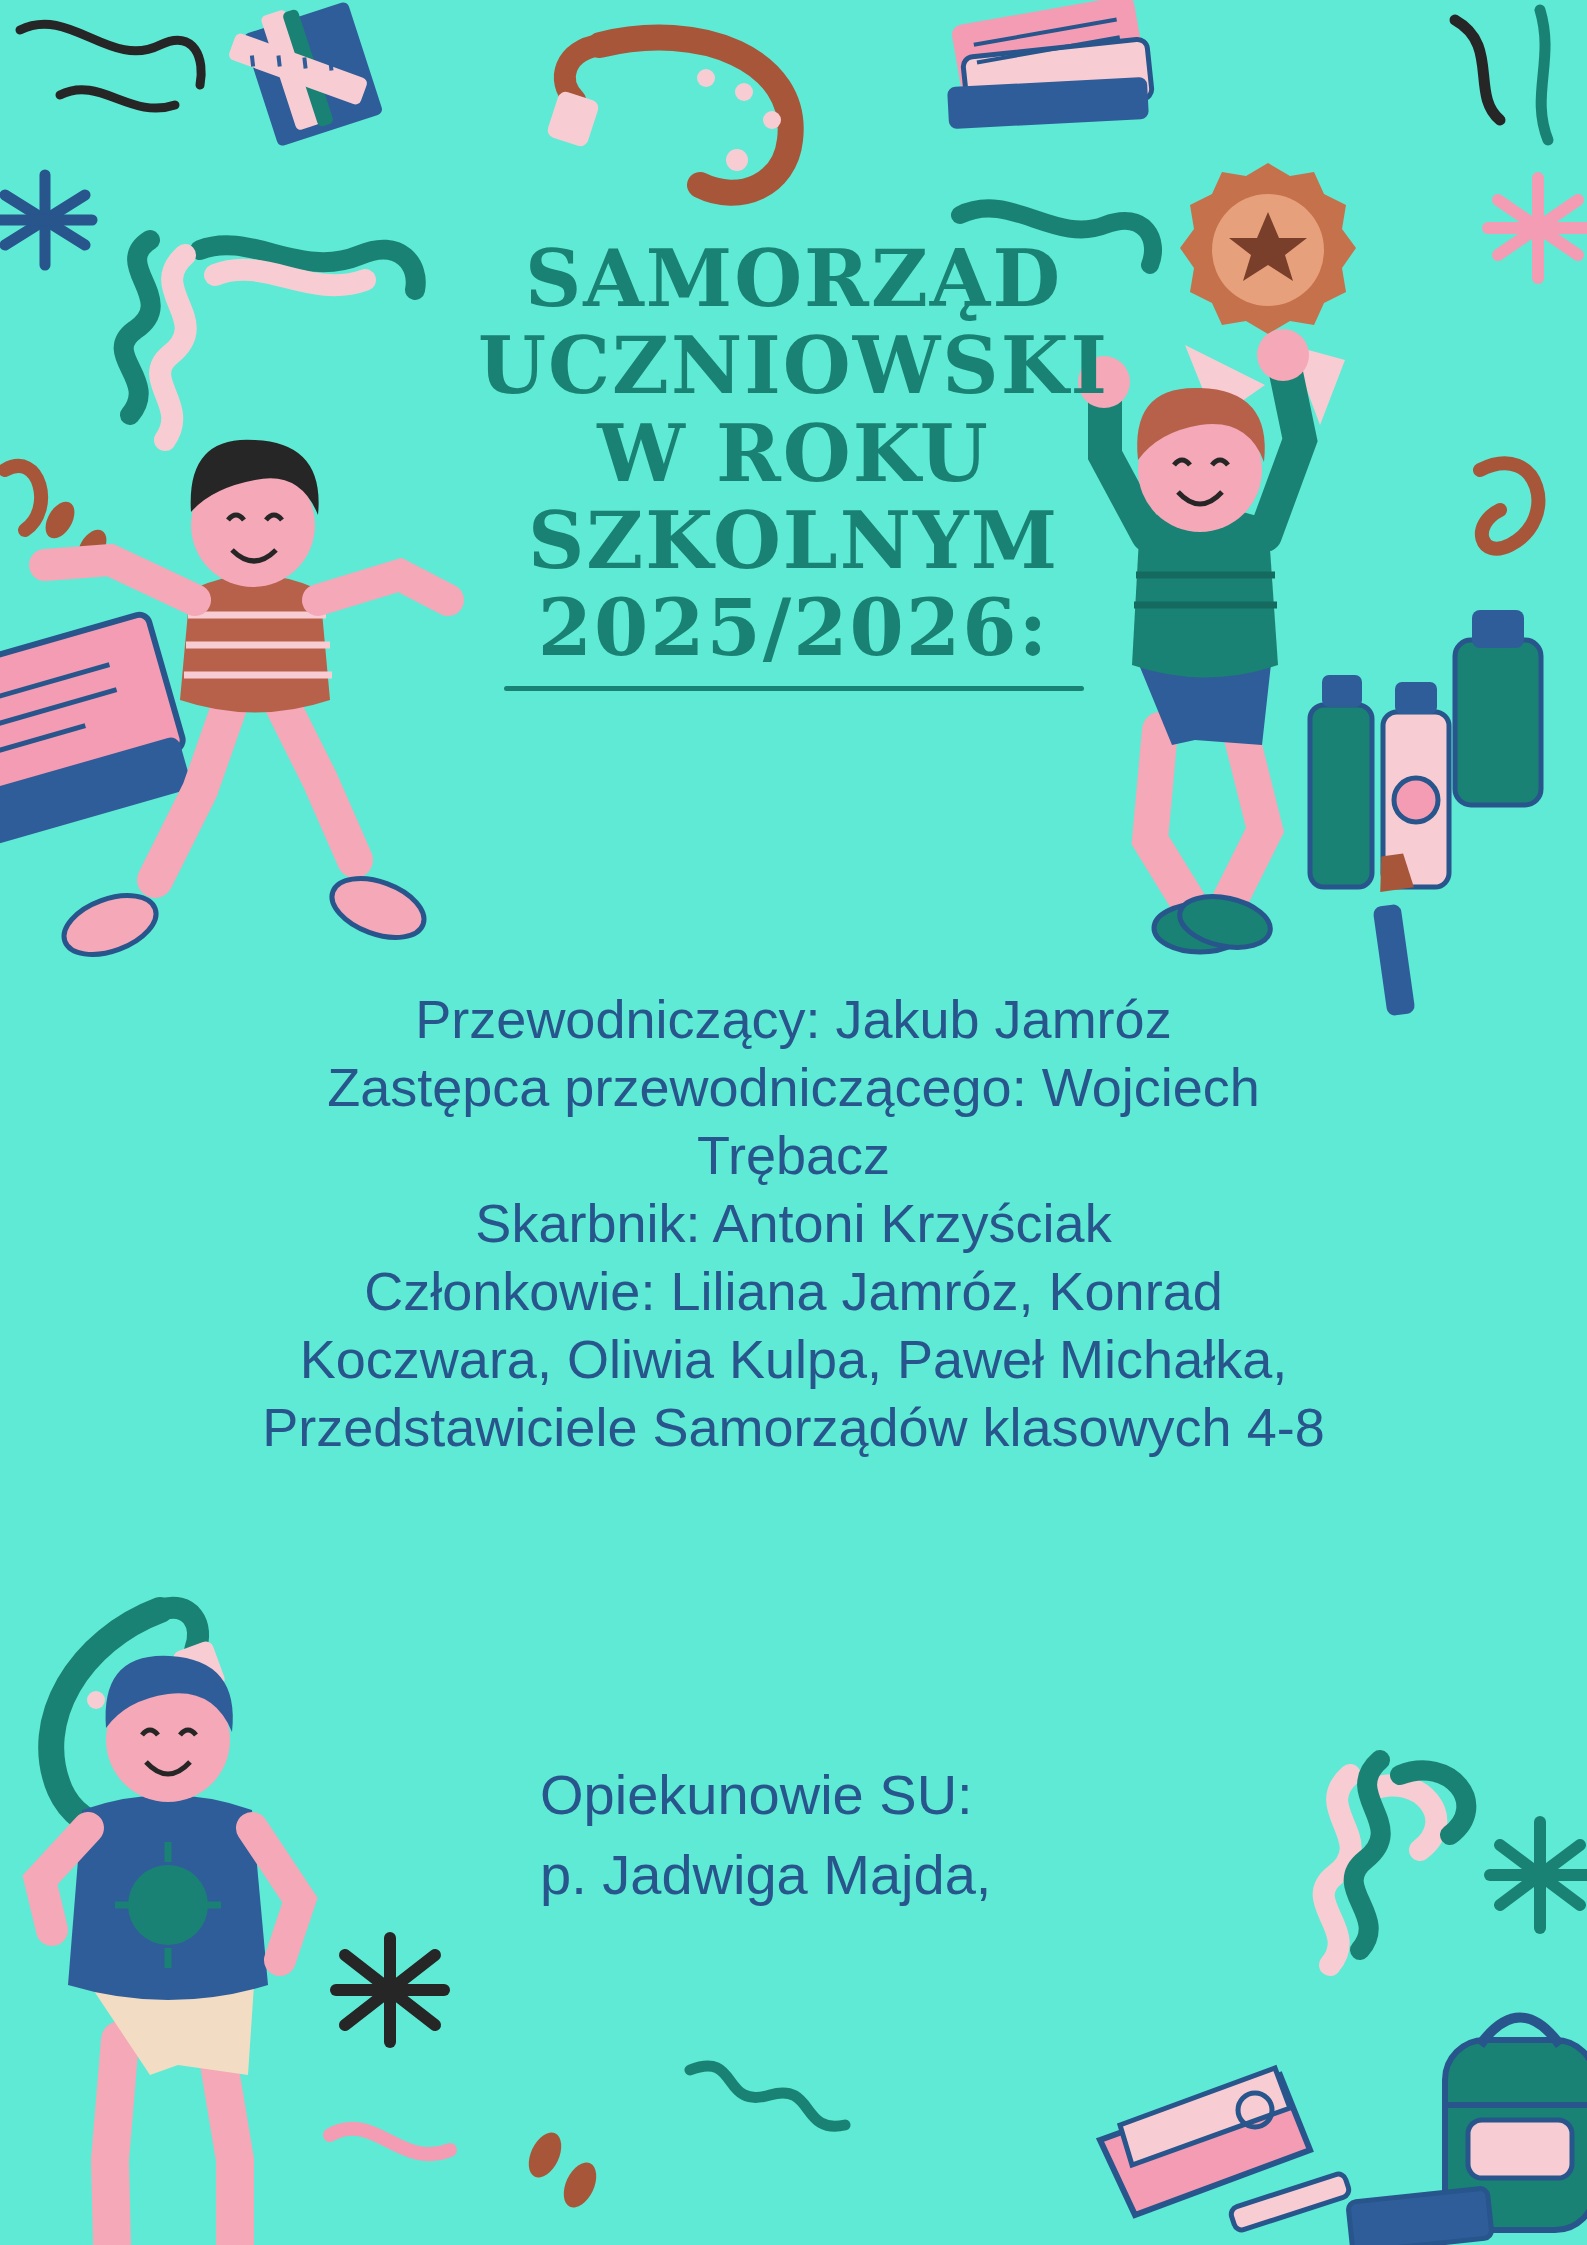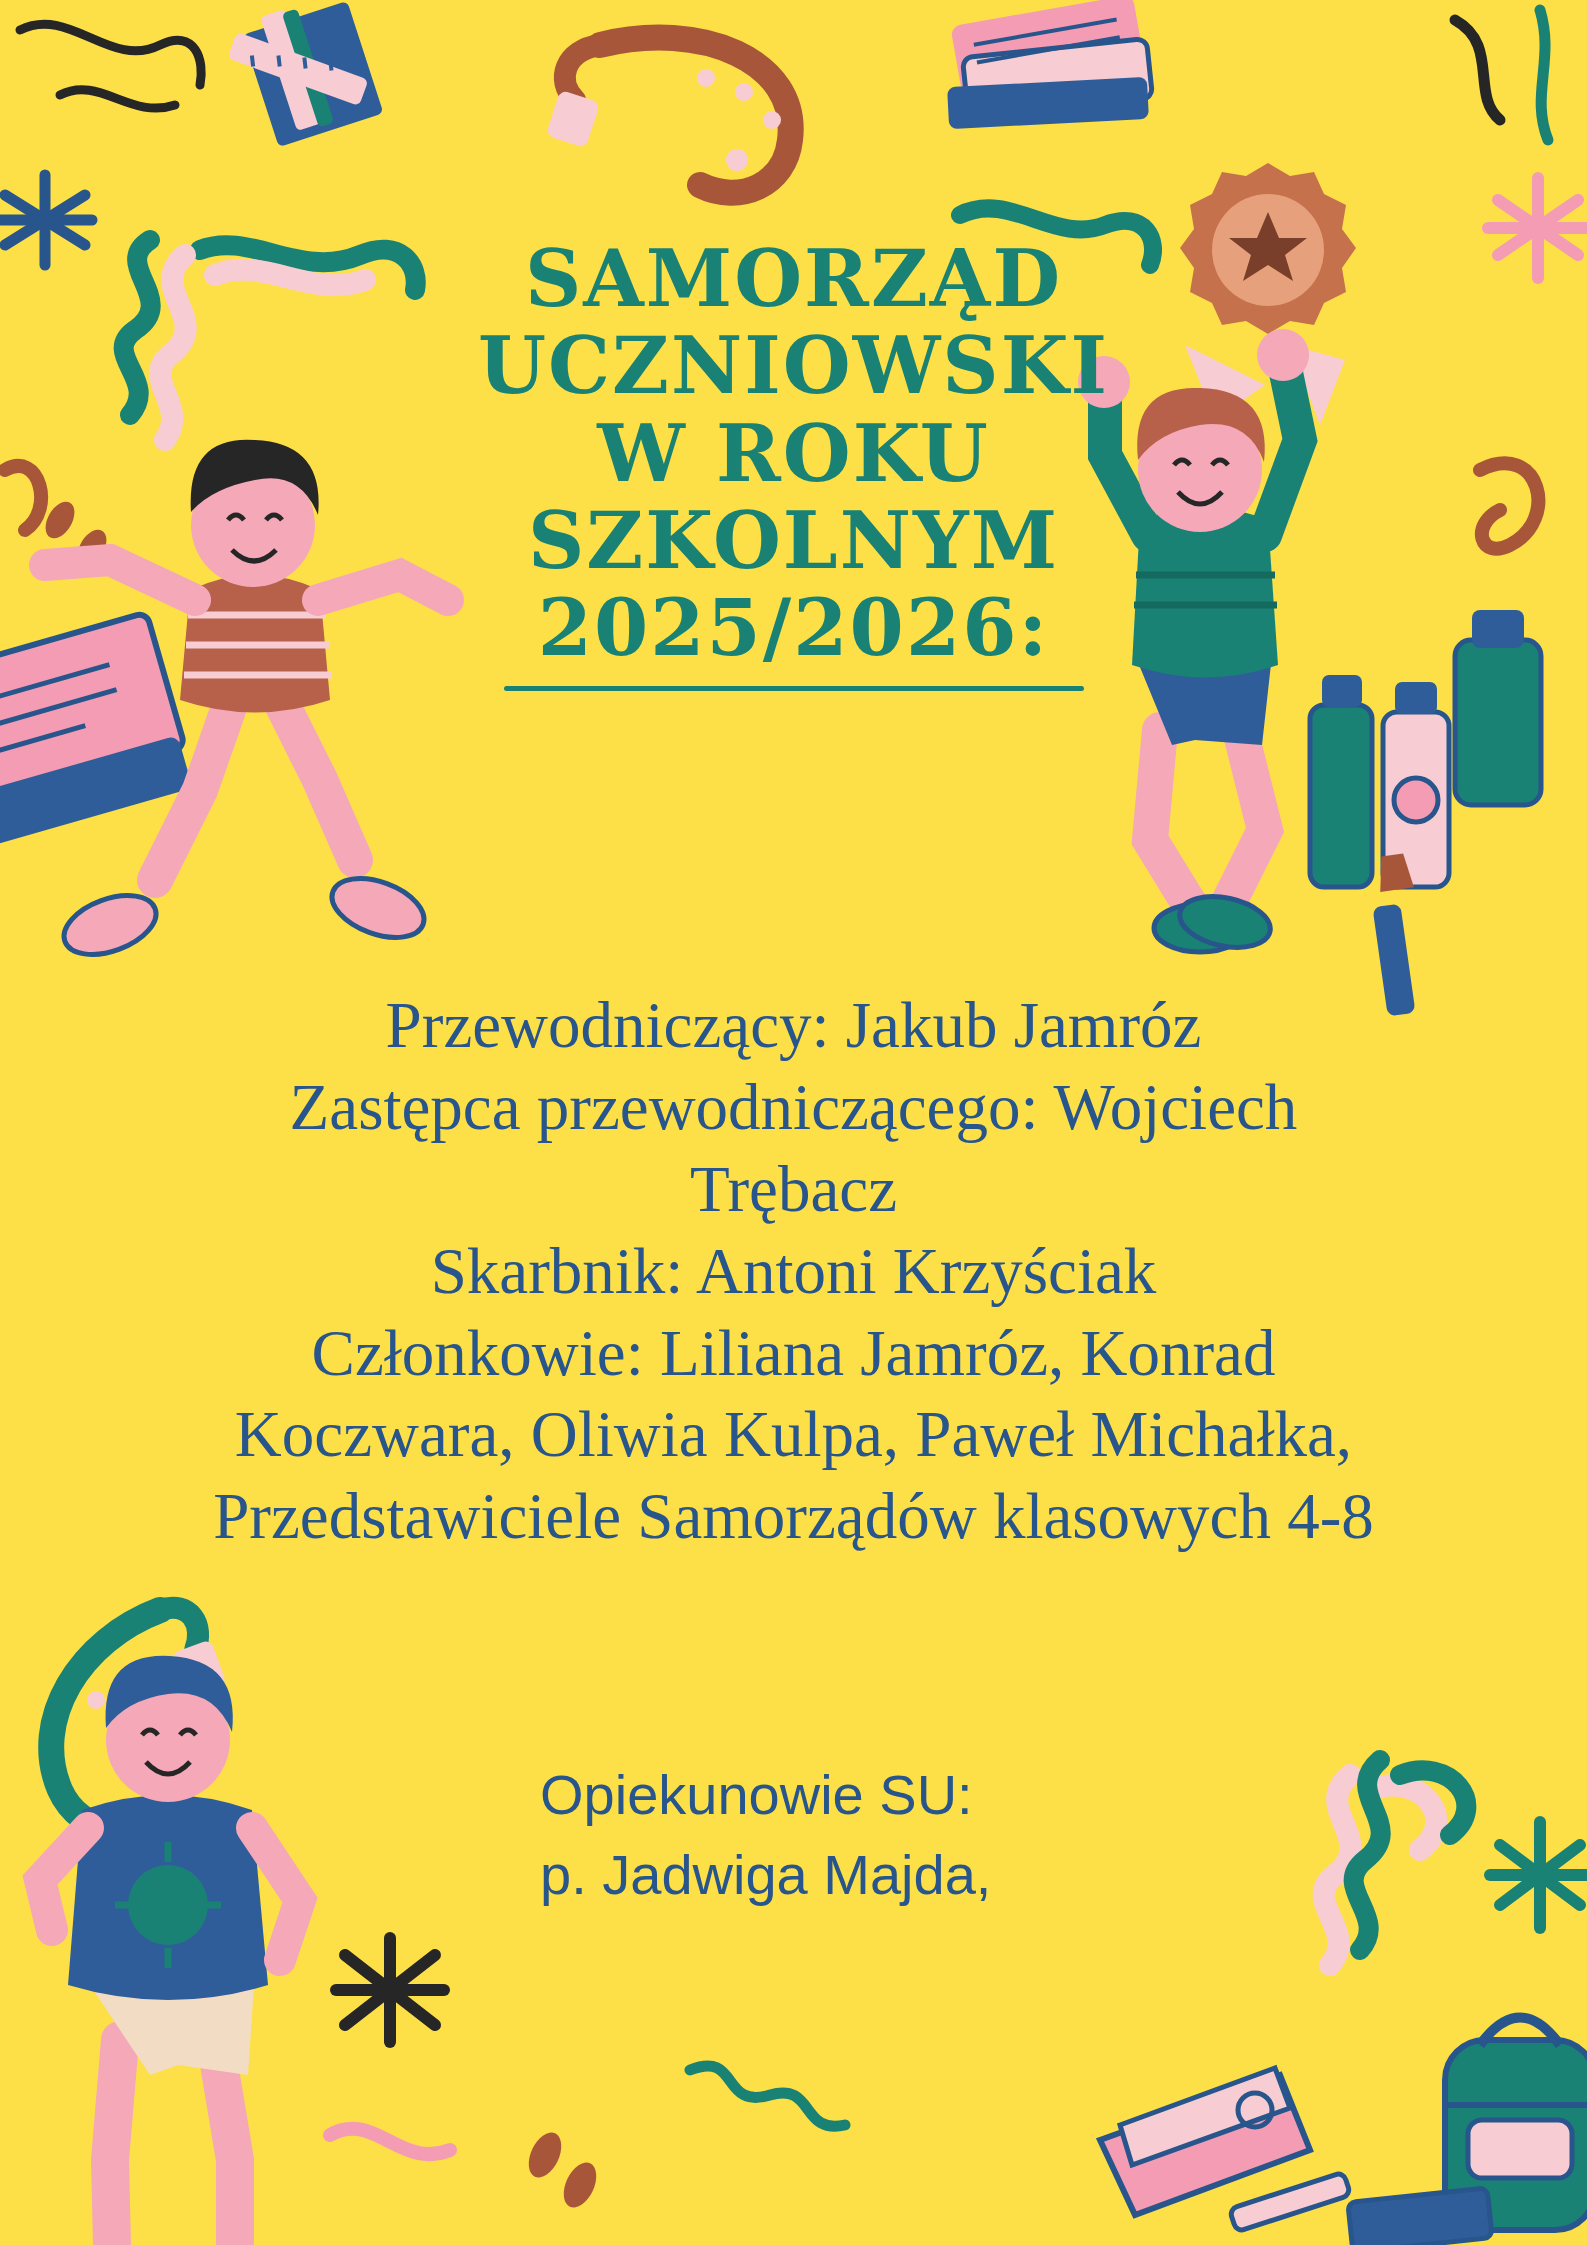--- a/index.html
+++ b/index.html
@@ -10,21 +10,21 @@
     width: 1587px;
     height: 2245px;
     background: #fbe9ec;
     font-family: "Liberation Sans", sans-serif;
     overflow: hidden;
     position: relative;
   }
   .poster {
     position: absolute;
     inset: 0;
-    background: #fde047;
+    background: #5eead4;
     overflow: hidden;
   }
 
   
   .deco {
     position: absolute;
     pointer-events: none;
   }
 
   
@@ -54,24 +54,23 @@
   }
 
   
   .roles {
     position: absolute;
     top: 985px;
     left: 40px;
     width: 1507px;
     text-align: center;
     color: #27558c;
-    font-size: 65px;
+    font-size: 54px;
     line-height: 1.26;
     z-index: 5;
-    font-family: Liberation Serif, serif;
   }
   .roles div { white-space: pre-wrap; }
 
   .supervisors {
     position: absolute;
     top: 1755px;
     left: 540px;
     width: 700px;
     text-align: left;
     color: #27558c;

